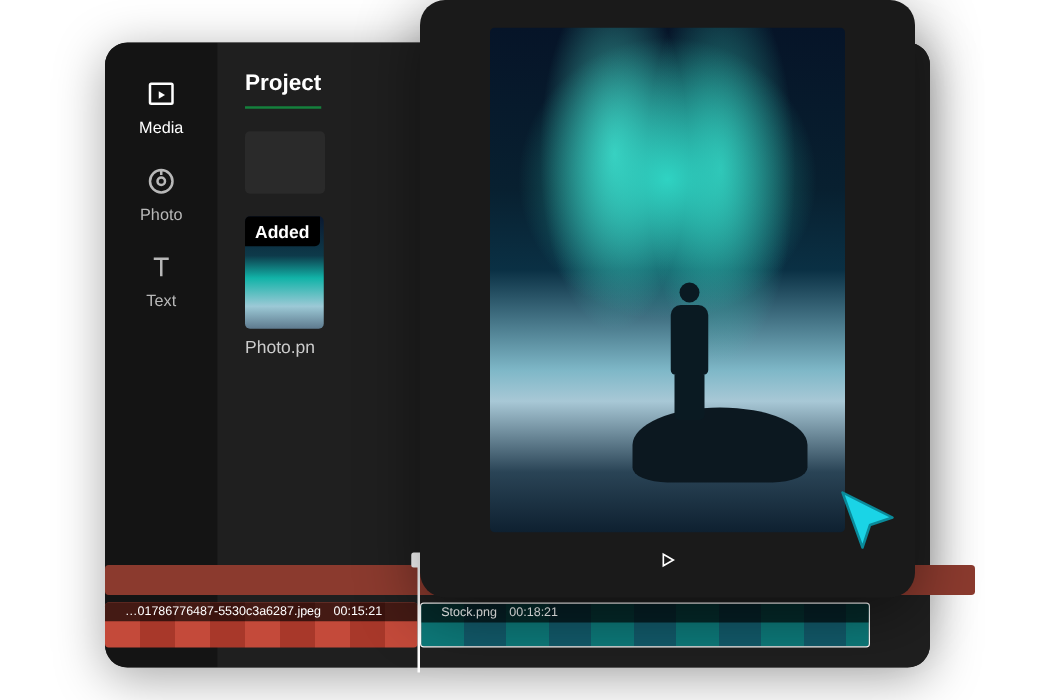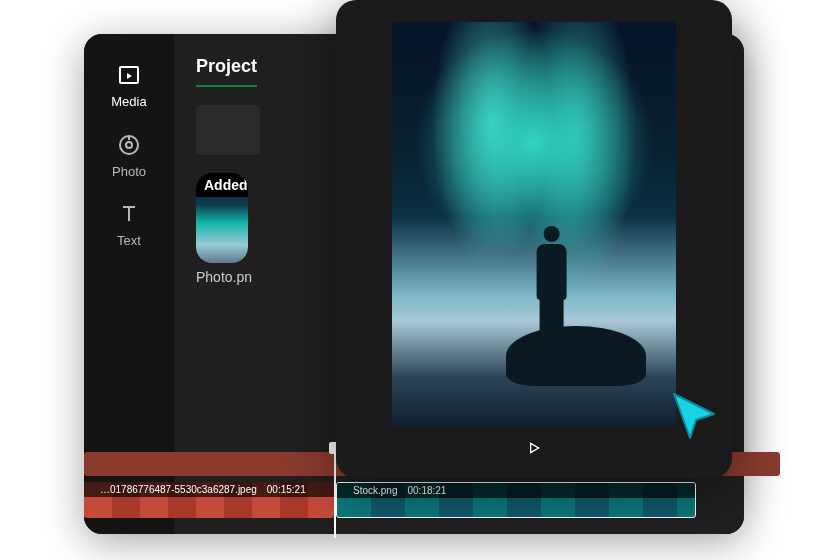--- a/index.html
+++ b/index.html
@@ -58,22 +58,22 @@
 }
 .media-items { display:flex; flex-direction:column; gap:18px; }
 .media-slot {
   width: 64px; height: 50px;
   background: #2a2a2a;
   border-radius: 4px;
 }
 .media-item { display:flex; flex-direction:column; gap:6px; }
 .thumb-wrap {
   position: relative;
-  width: 52px; height: 90px;
-  border-radius: 16px;
+  width: 63px; height: 90px;
+  border-radius: 4px;
   overflow: hidden;
   background: linear-gradient(180deg,#0a1830 0%,#0d3a4a 35%,#12b3a8 55%,#9cc9d6 80%,#5e7a8e 100%);
 }
 .badge {
   position: absolute;
   top: 0; left: 0;
   background: #000;
   color: #fff;
   font-size: 14px;
   font-weight: 600;

